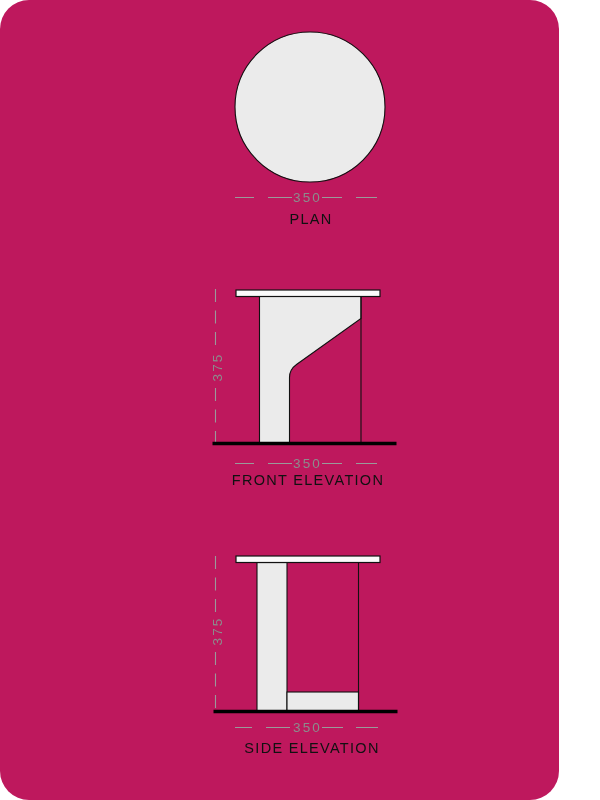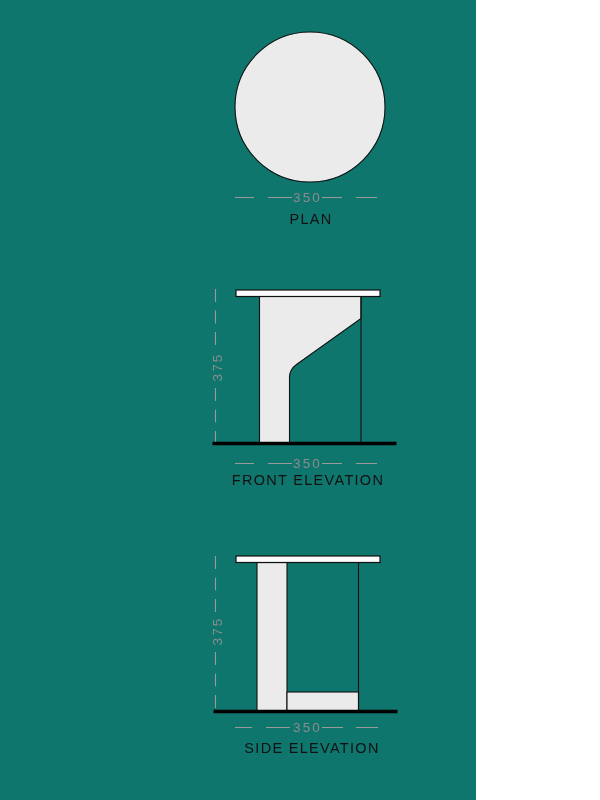--- a/index.html
+++ b/index.html
@@ -6,23 +6,24 @@
     margin: 0;
     padding: 0;
     background: #ffffff;
     width: 600px;
     height: 800px;
     overflow: hidden;
     font-family: "Liberation Sans", sans-serif;
   }
   .canvas {
     position: relative;
-    width: 476px;
+    width: 559px;
     height: 800px;
-    background: #0f766e;
+    background: #be185d;
+    border-radius: 29px;
   }
   svg { display: block; }
 
   .surface {
     fill: #ebebeb;
     stroke: #111111;
     stroke-width: 1.1;
   }
   .tabletop {
     fill: #fbfbfb;

